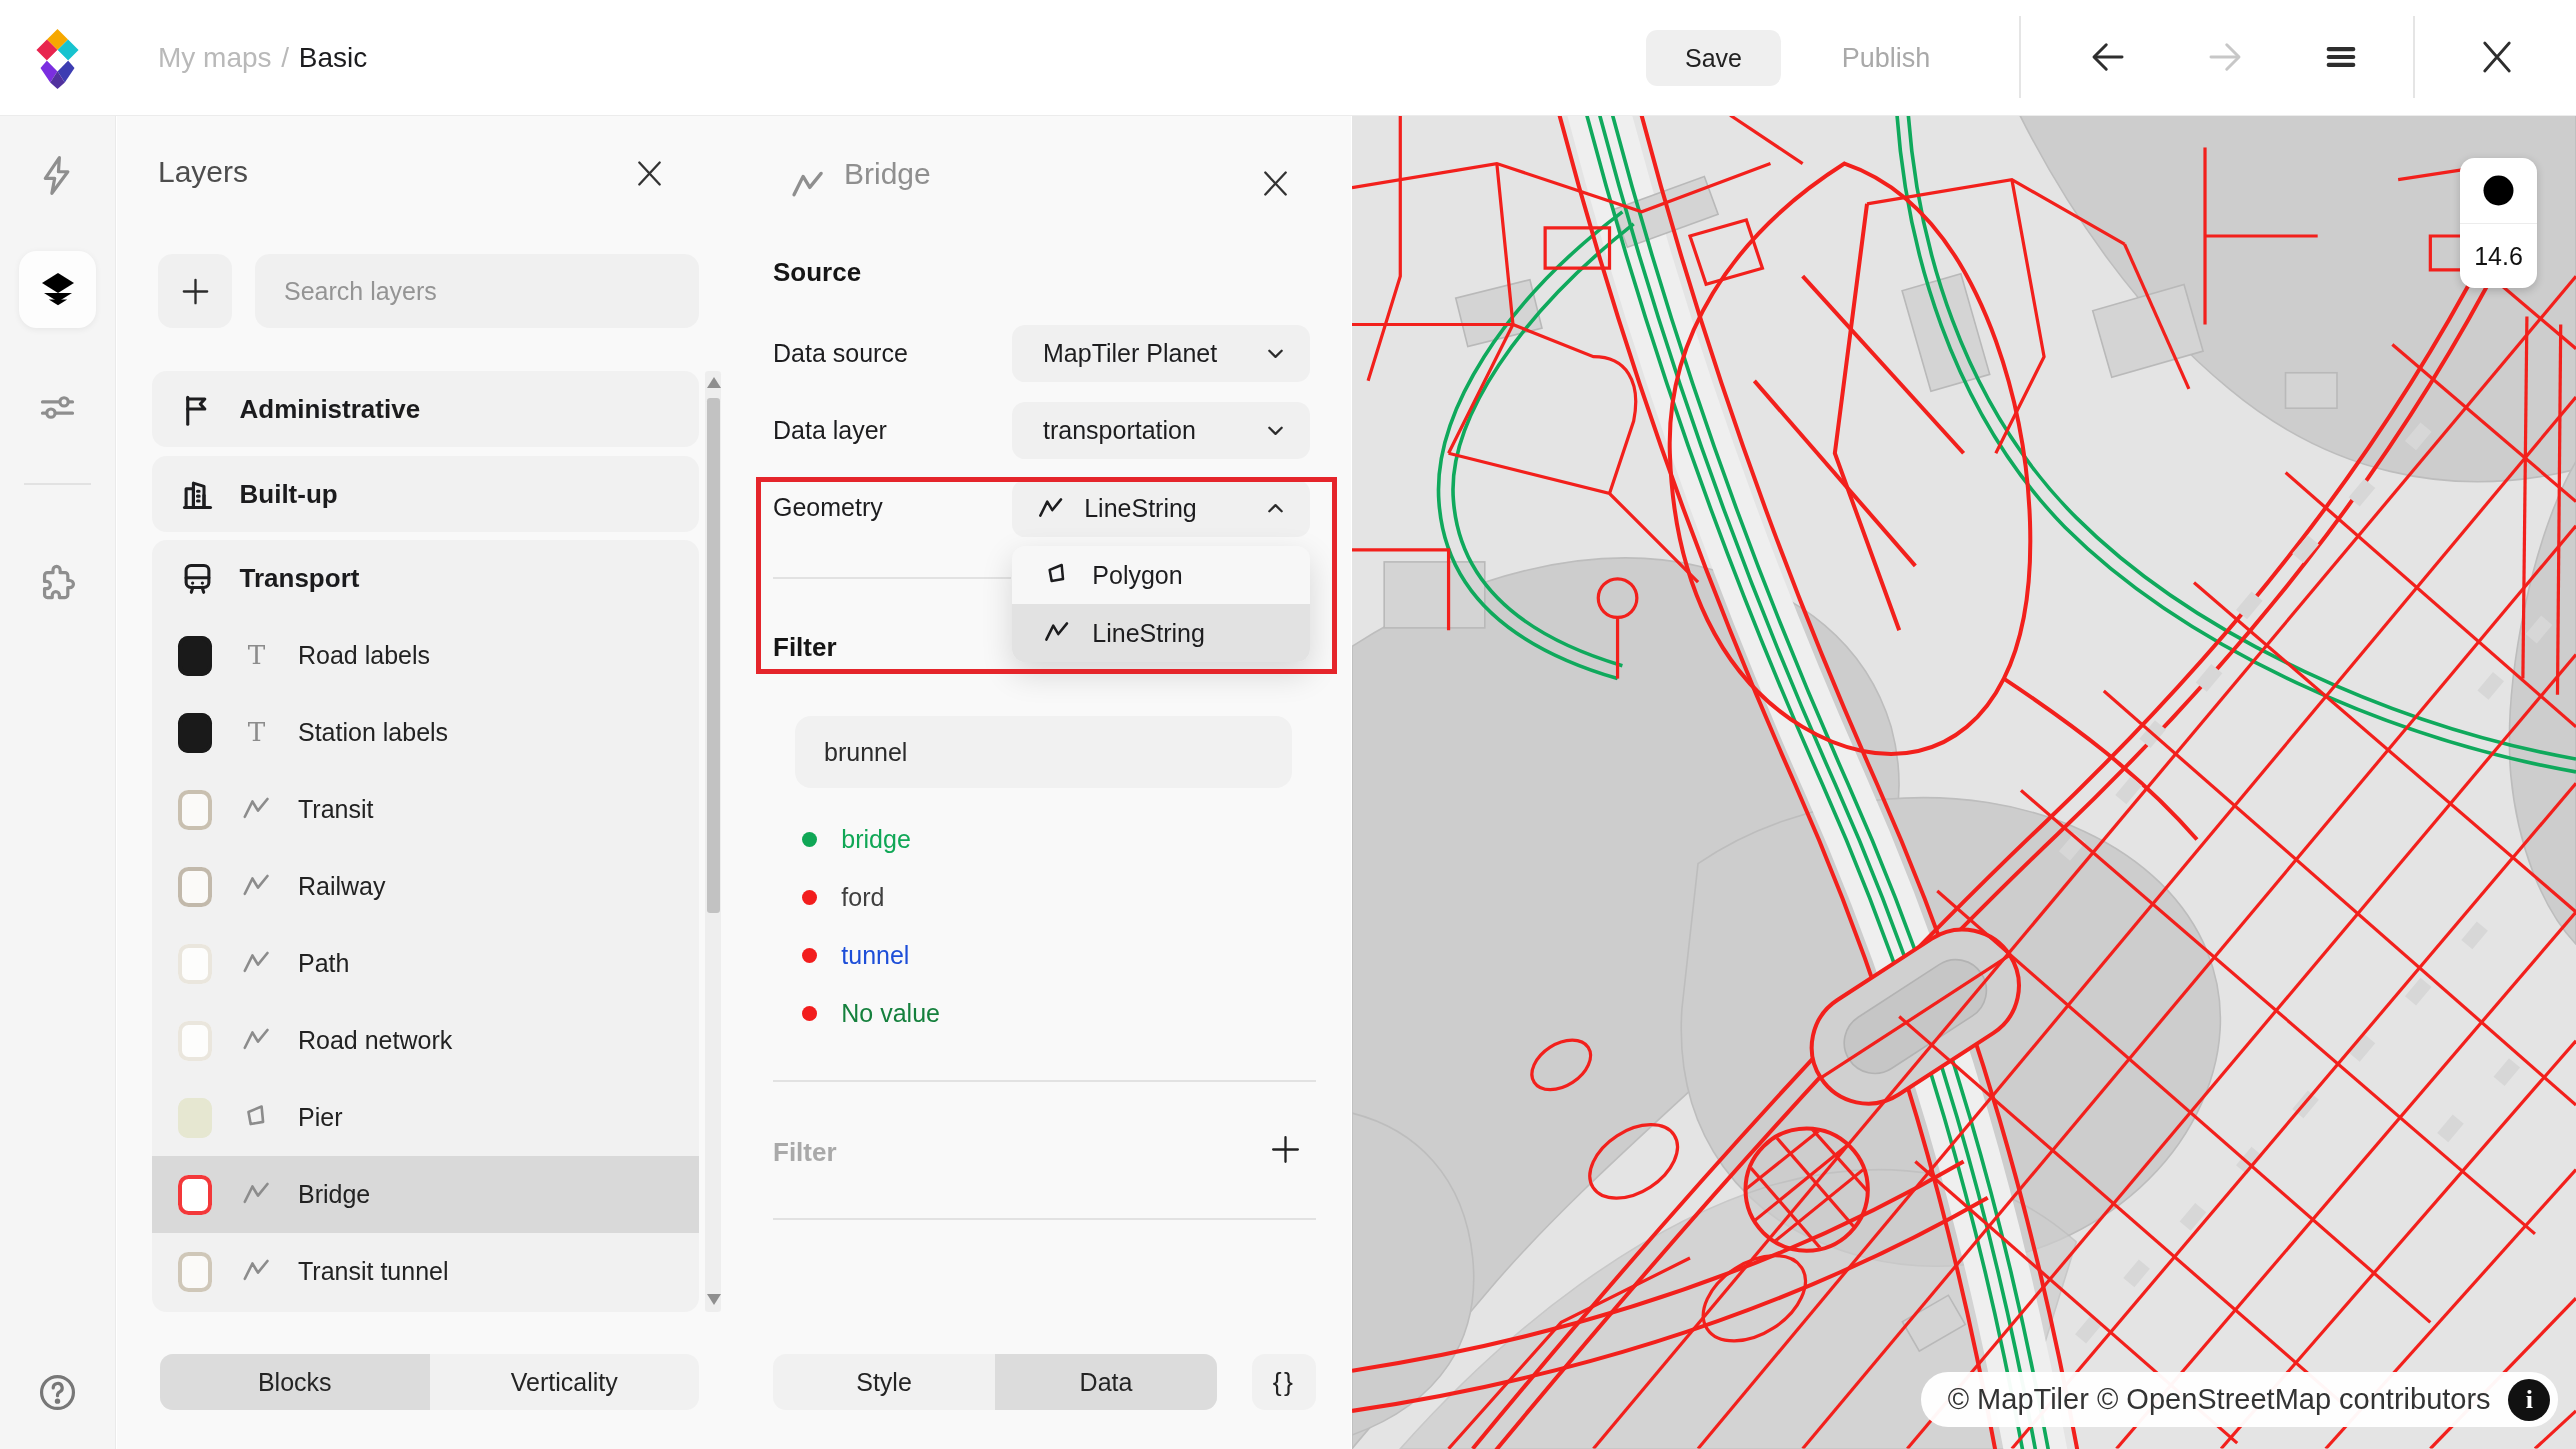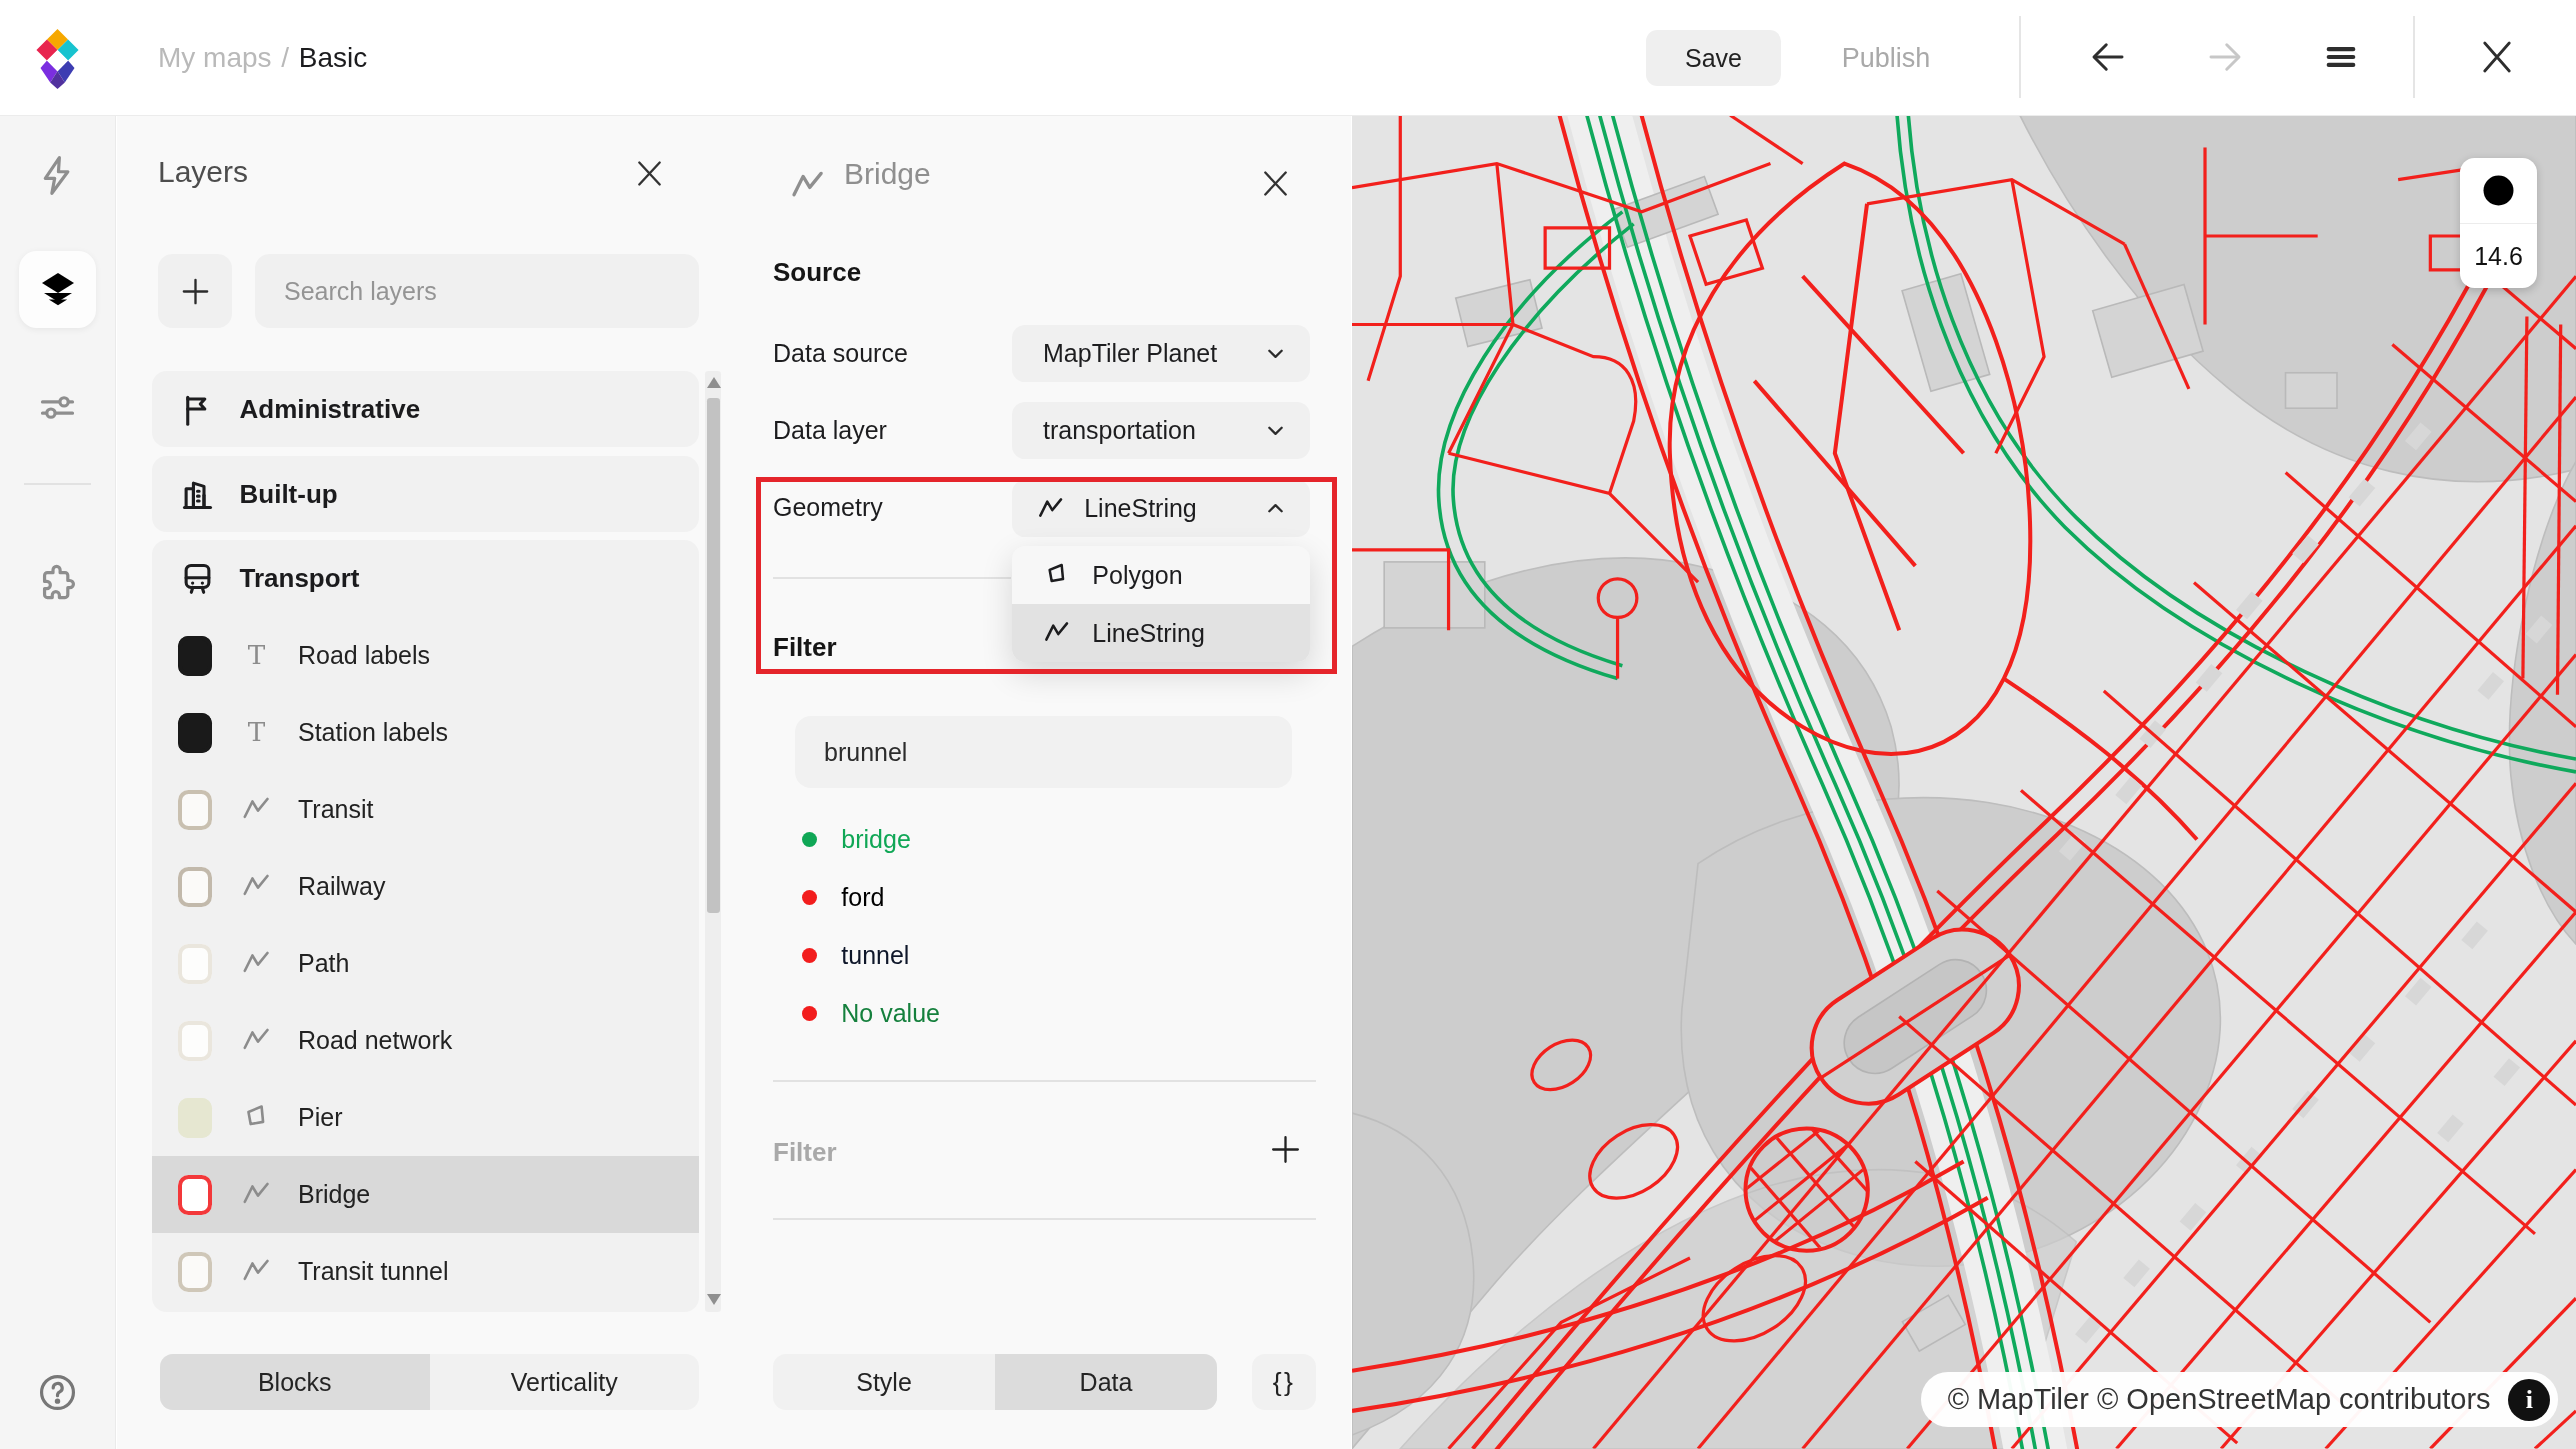--- a/index.html
+++ b/index.html
@@ -590,25 +590,25 @@
       <div class="opt">Style</div>
       <div class="opt on">Data</div>
     </div>
     <div id="json-btn" class="abs">{}</div>
   <div class="fval" style="top: 707px;">
         <span class="dot" style="background:#10a756"></span>
         <span class="vlbl" style="color:#10a756">bridge</span>
       </div>
       <div class="fval" style="top: 765px;">
         <span class="dot" style="background:#f21d1d"></span>
-        <span class="vlbl" style="color:#000000">ford</span>
+        <span class="vlbl" style="color:#404040">ford</span>
       </div>
       <div class="fval" style="top: 823px;">
         <span class="dot" style="background:#f21d1d"></span>
-        <span class="vlbl" style="color:#0f172a">tunnel</span>
+        <span class="vlbl" style="color:#1d4ed8">tunnel</span>
       </div>
       <div class="fval" style="top: 881px;">
         <span class="dot" style="background:#f21d1d"></span>
         <span class="vlbl" style="color:#15803d">No value</span>
       </div>
     </div>
 
   <div id="annotation-rect" class="abs" style="border-color: rgb(229, 37, 43);"></div>
 
 </div>

